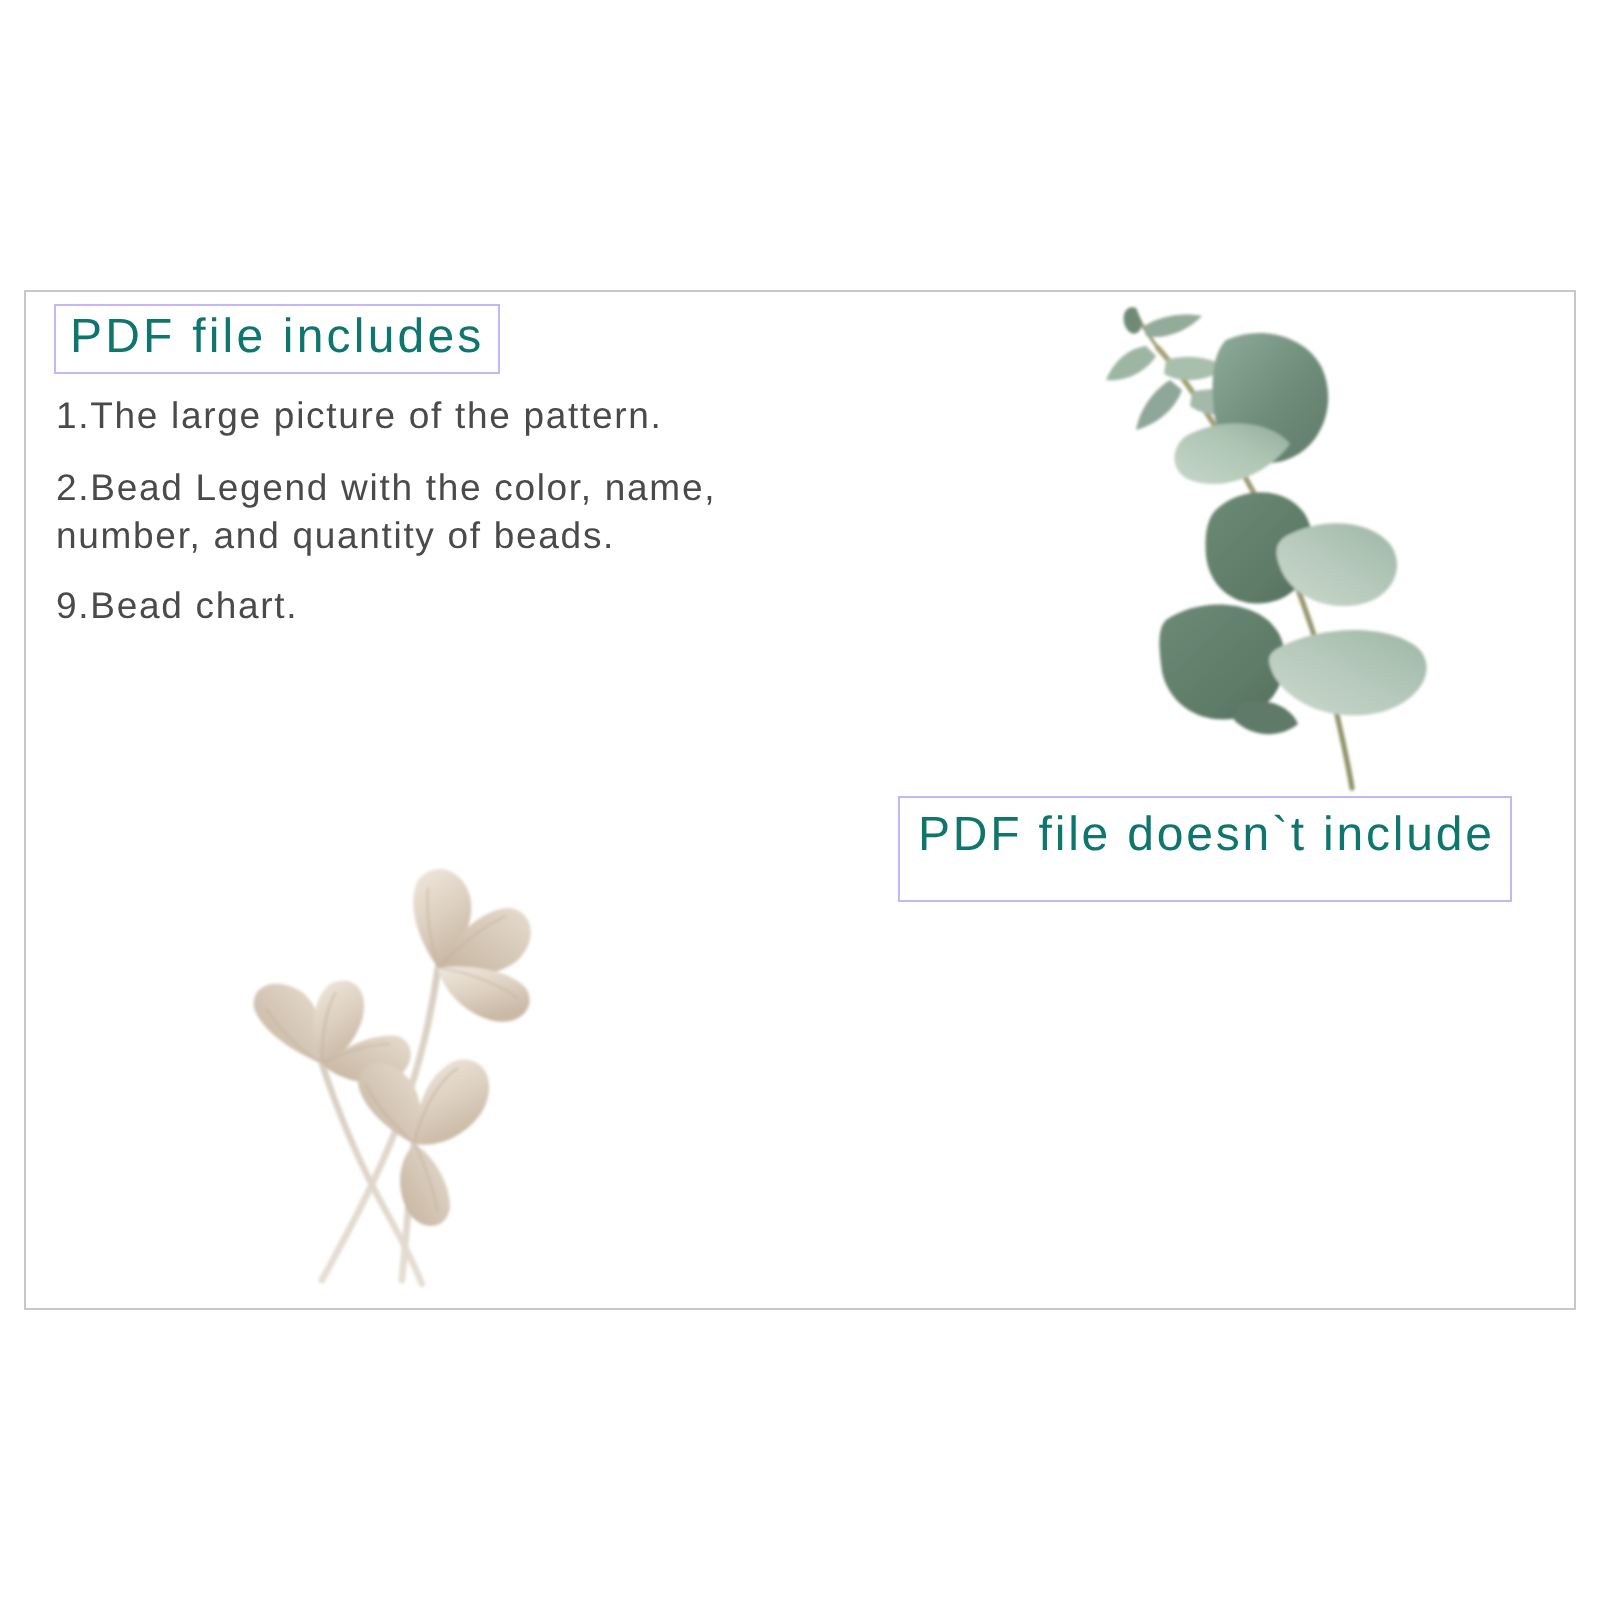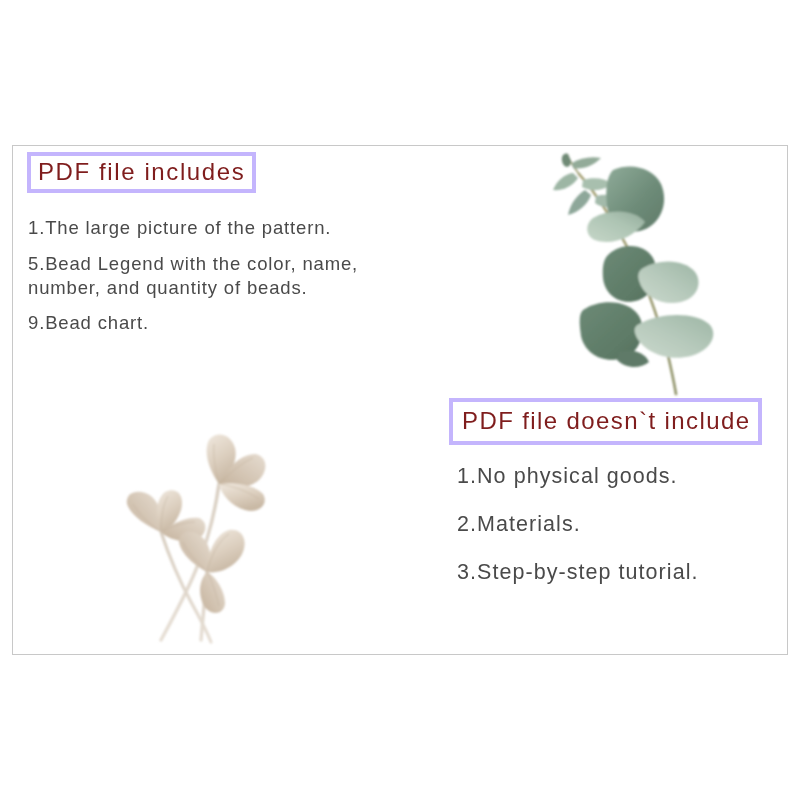--- a/index.html
+++ b/index.html
@@ -27,45 +27,45 @@
     border: 1px solid #c8c8c8;
     background: #ffffff;
   }
 
   
   .block { position: absolute; }
 
   .title-box {
     display: inline-block;
     box-sizing: border-box;
-    border: 4px solid #c4b5fd;
-    color: #7f1d1d;
+    border: 1px solid #c4b5fd;
+    color: #0f766e;
     background: transparent;
     white-space: nowrap;
   }
 
   #includes-block { left: 14px; top: 6px; }
   #includes-block .title-box {
     font-size: 24px;
     letter-spacing: 1.6px;
     padding: 3px 7px 5px 7px;
     line-height: 1.05;
   }
 
   #excludes-block { left: 436px; top: 252px; }
   #excludes-block .title-box {
     font-size: 24px;
     letter-spacing: 1.4px;
-    padding: 6px 8px 8px 9px;
+    padding: 6px 8px 20px 9px;
     line-height: 1.05;
   }
 
   .list { list-style: none; margin: 0; padding: 0; }
 
-  #includes-list { margin-top: 23px; }
+  #includes-list { margin-top: 9px; }
   #includes-list li {
     color: #4a4a4a;
     font-size: 18.5px;
     letter-spacing: 0.85px;
     line-height: 1.28;
     margin: 0 0 12px 1px;
     max-width: 390px;
   }
   #includes-list li:last-child { margin-bottom: 0; }
 
@@ -89,32 +89,27 @@
 <body>
 
 <div id="page">
 
   <div id="card">
 
     <div class="block" id="includes-block">
       <div class="title-box">PDF file includes</div>
       <ul class="list" id="includes-list">
         <li>1.The large picture of the pattern.</li>
-        <li>5.Bead  Legend with the color, name, number, and quantity of beads.</li>
+        <li>2.Bead  Legend with the color, name, number, and quantity of beads.</li>
         <li>9.Bead chart.</li>
       </ul>
     </div>
 
     <div class="block" id="excludes-block">
       <div class="title-box">PDF file doesn`t include</div>
-      <ul class="list" id="excludes-list">
-        <li>1.No physical goods.</li>
-        <li>2.Materials.</li>
-        <li>3.Step-by-step tutorial.</li>
-      </ul>
     </div>
 
     <div class="art" id="eucalyptus-art">
       <svg viewBox="0 0 200 260" width="200" height="260">
         <defs>
           <filter id="wcBlurG" x="-25%" y="-25%" width="150%" height="150%">
             <feGaussianBlur stdDeviation="0.8"></feGaussianBlur>
           </filter>
           <linearGradient id="gLeafA" x1="0" y1="0" x2="1" y2="1">
             <stop offset="0%" stop-color="#8fab99"></stop>

